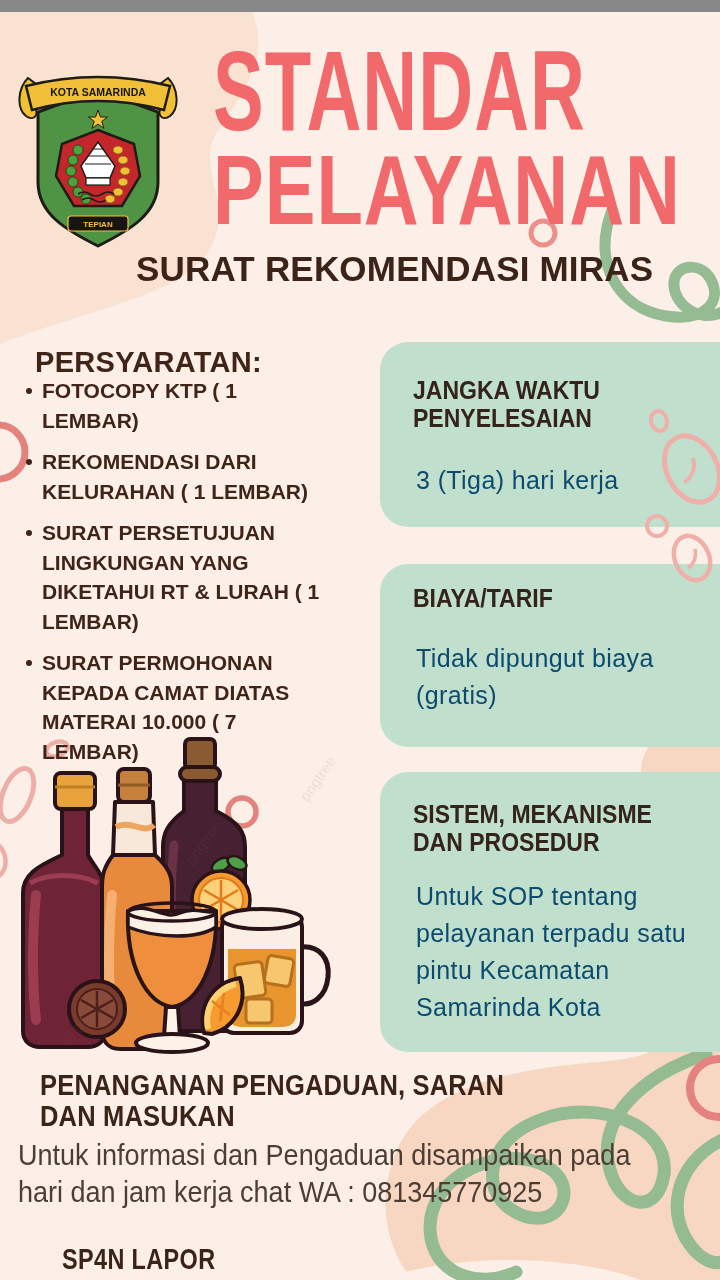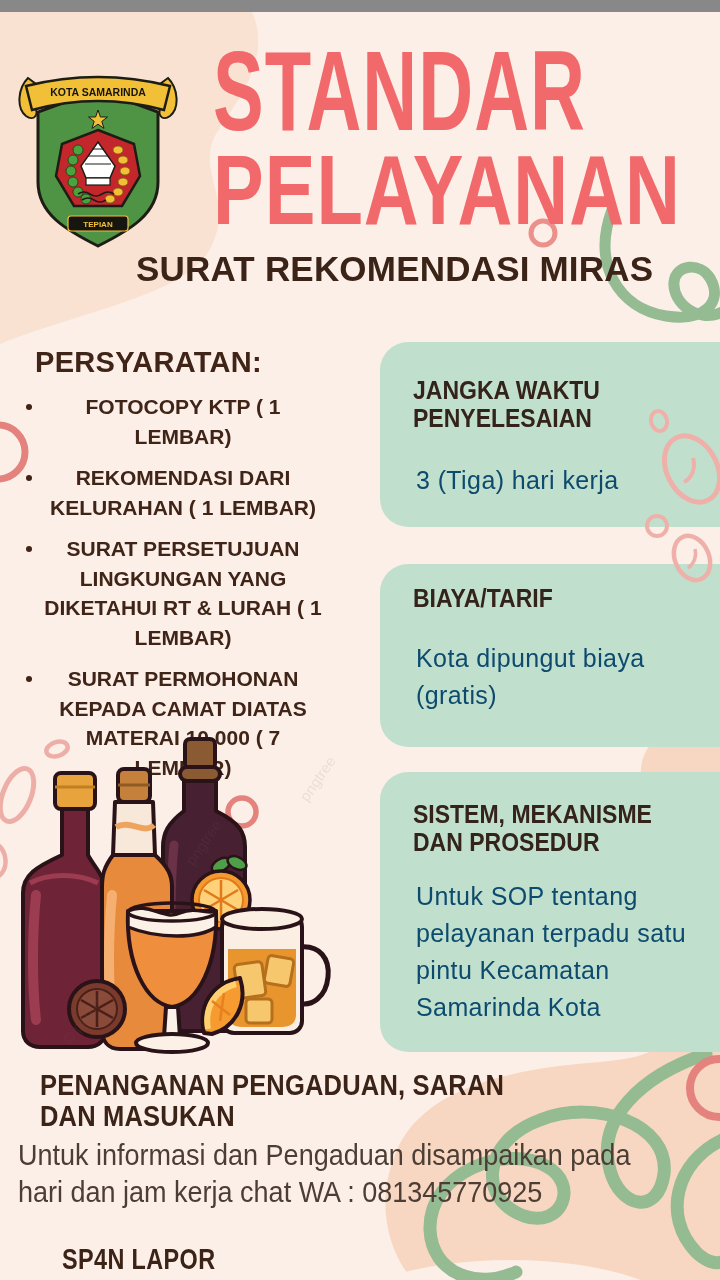--- a/index.html
+++ b/index.html
@@ -7,21 +7,21 @@
     background:#fcefe8;font-family:"Liberation Sans",sans-serif;margin:12px auto;}
   .abs{position:absolute;}
   svg{display:block;}
   .title-line{position:absolute;font-weight:bold;color:#f2696b;
     transform-origin:top left;white-space:nowrap;letter-spacing:1px;}
   #title1{left:213px;top:13px;font-size:76px;transform:scale(1,1.5);}
   #title2{left:213px;top:121px;font-size:76px;transform:scale(1,1.3);}
   #subtitle{left:136px;top:237px;font-size:35px;font-weight:bold;color:#3b2317;
     white-space:nowrap;letter-spacing:.2px;}
   #req-heading{left:35px;top:334px;font-size:29px;font-weight:bold;color:#3f2417;letter-spacing:.3px;}
-  #req-list{left:22px;top:380px;width:302px;list-style:none;margin:0;padding:0;text-align:center;}
+  #req-list{left:22px;top:364px;width:302px;list-style:none;margin:0;padding:0;}
   #req-list li{position:relative;padding-left:20px;margin:0 0 12px 0;
     font-size:21px;font-weight:bold;line-height:29.5px;color:#3f2417;}
   #req-list li::before{content:"";position:absolute;left:4px;top:12px;width:6px;height:6px;
     border-radius:50%;background:#3f2417;}
   .card{position:absolute;left:380px;width:369px;background:#c0dfcd;border-radius:28px;}
   #card-0{top:330px;height:185px;}
   #card-1{top:552px;height:183px;}
   #card-2{top:760px;height:280px;}
   .card-heading{margin-left:33px;font-size:25px;font-weight:bold;color:#33231a;
     line-height:28px;width:320px;transform:scaleX(.92);transform-origin:left top;}
@@ -116,21 +116,21 @@
     <li>SURAT PERSETUJUAN LINGKUNGAN YANG DIKETAHUI RT &amp; LURAH ( 1 LEMBAR)</li>
     <li>SURAT PERMOHONAN KEPADA CAMAT DIATAS MATERAI 10.000 ( 7 LEMBAR)</li>
   </ul>
 
   <div class="card" id="card-0">
     <div class="card-heading">JANGKA WAKTU PENYELESAIAN</div>
     <div class="card-body">3 (Tiga) hari kerja</div>
   </div>
   <div class="card" id="card-1">
     <div class="card-heading">BIAYA/TARIF</div>
-    <div class="card-body">Kota dipungut biaya (gratis)</div>
+    <div class="card-body">Tidak dipungut biaya (gratis)</div>
   </div>
   <div class="card" id="card-2">
     <div class="card-heading">SISTEM, MEKANISME DAN PROSEDUR</div>
     <div class="card-body">Untuk SOP tentang pelayanan terpadu satu pintu Kecamatan Samarinda Kota</div>
   </div>
 
   <svg class="abs" style="left:620px;top:380px;" width="100" height="230" viewBox="620 380 100 230">
     <ellipse cx="659" cy="409" rx="8" ry="10" fill="none" stroke="#efb0aa" stroke-width="4" transform="rotate(-15 659 409)"></ellipse>
     <ellipse cx="692" cy="457" rx="25" ry="35" fill="none" stroke="#efb0aa" stroke-width="5" transform="rotate(-28 692 457)"></ellipse>
     <path d="M684,470 C692,466 696,456 693,446" fill="none" stroke="#efb0aa" stroke-width="4"></path>

